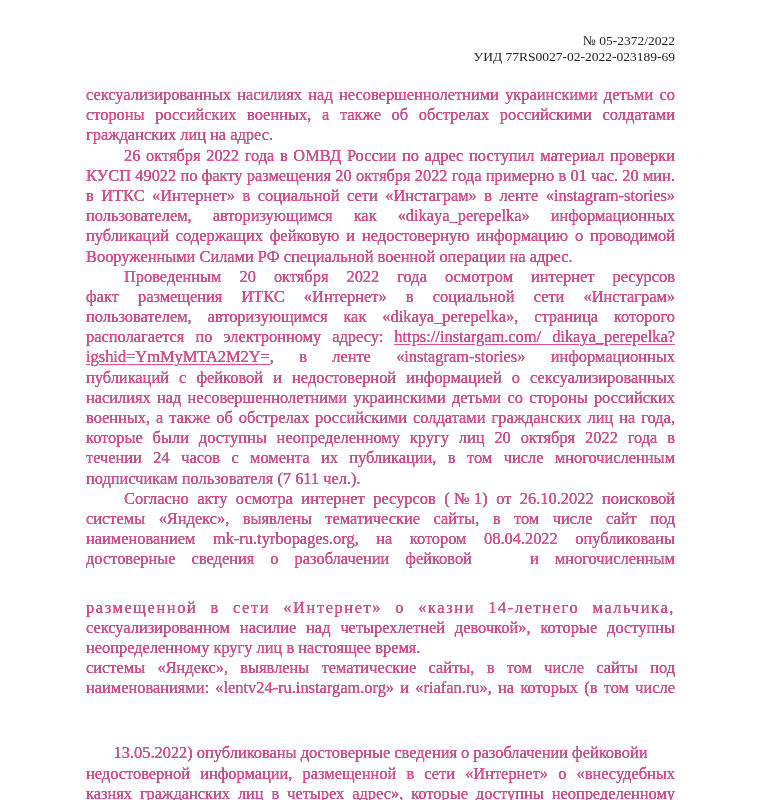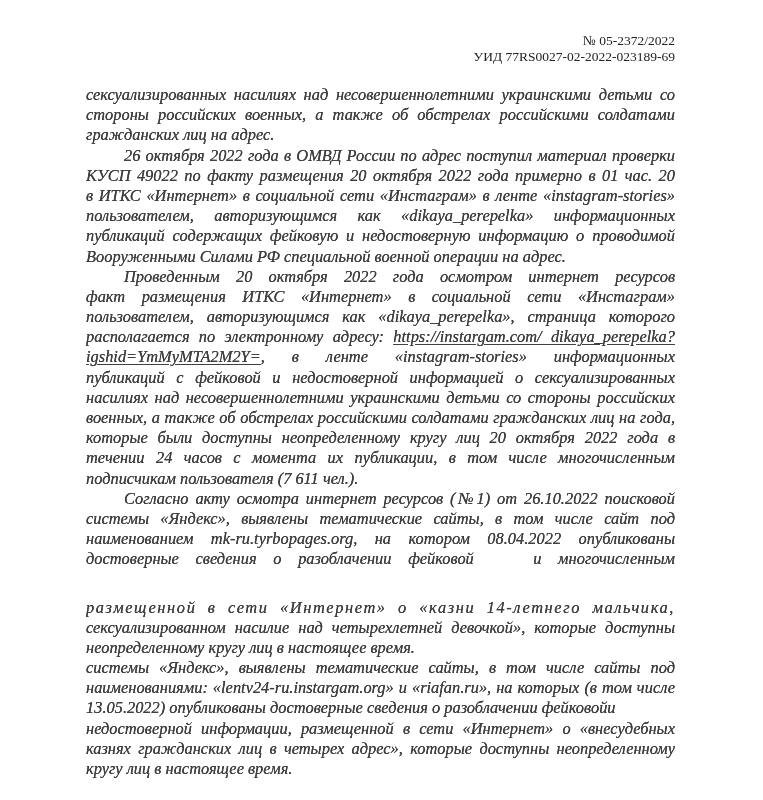--- a/index.html
+++ b/index.html
@@ -28,38 +28,38 @@
     position: absolute;
     left: 86px;
     top: 85px;
     width: 589px;
   }
   .ln {
     height: 20.2px;
     line-height: 20.2px;
     font-size: 16.4px;
     overflow: hidden;
-    color: #404040;
+    color: #ec4899;
     text-shadow: 0 0 0.35px #2a2a2a;
-    font-style: italic;
   }
   .jl {
     text-align: justify;
     text-align-last: justify;
     text-justify: inter-word;
   }
   .last {
     text-align: left;
     text-align-last: left;
   }
   .ind { text-indent: 38px; }
   .ls { letter-spacing: 1.6px; margin-top: 28px; }
   .fx {
     display: flex;
-    justify-content: flex-start;
+    justify-content: center;
+    margin-top: 45px;
   }
   .u {
     text-decoration: underline;
     text-underline-offset: 2px;
   }
   .gap { display: inline-block; width: 26px; }
 </style>
 </head>
 <body>
 

